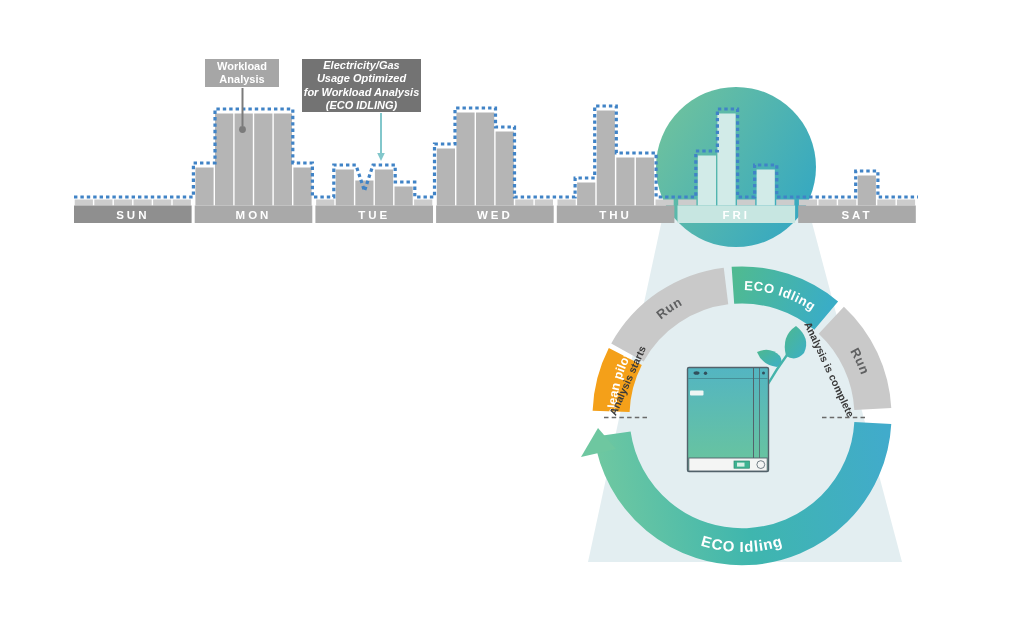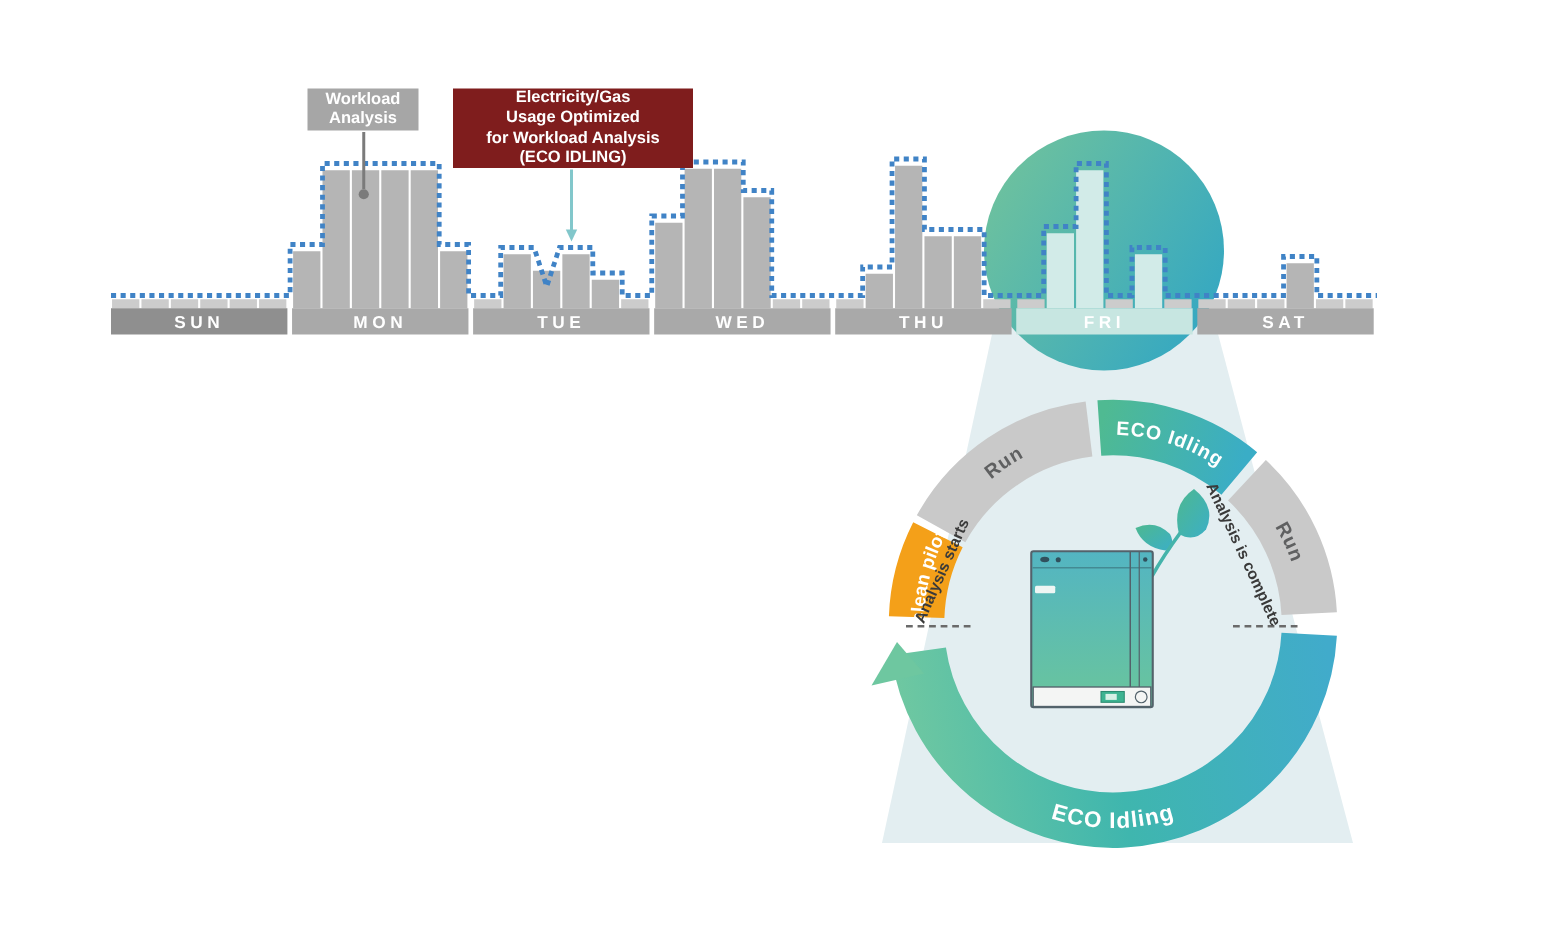--- a/index.html
+++ b/index.html
@@ -11,21 +11,21 @@
   .ring-label-dark{font-size:13px;font-weight:bold;fill:#5f6061;letter-spacing:.6px;}
   .ring-label-light{font-size:13px;font-weight:bold;fill:#ffffff;letter-spacing:.6px;}
   .clean-pilot-label{font-size:12.5px;font-weight:bold;fill:#ffffff;}
   .eco-bottom-label{font-size:15px;font-weight:bold;fill:#ffffff;letter-spacing:.8px;}
   .milestone{font-size:10.5px;font-weight:bold;fill:#3a3a3a;}
   .dash{stroke:#6a6a6a;stroke-width:1.6;stroke-dasharray:4.5 3.2;}
   .callout{position:absolute;color:#fff;font-weight:bold;text-align:center;
            white-space:pre-line;font-size:11px;line-height:1.2;
            display:flex;align-items:center;justify-content:center;}
   #callout-workload{left:205px;top:59px;width:74px;height:28px;background:#a6a6a6;}
-  #callout-eco{left:302px;top:59px;width:160px;height:53px;background:#7f1d1d;}
+  #callout-eco{left:302px;top:59px;width:119px;height:53px;background:#737373;font-style:italic;}
 </style>
 </head>
 <body>
 
 <div class="stage">
 
 <svg width="1027" height="625" viewBox="0 0 1027 625" xmlns="http://www.w3.org/2000/svg" xmlns:xlink="http://www.w3.org/1999/xlink">
   <defs>
     <linearGradient id="friCircleGrad" x1="0" y1="0.2" x2="1" y2="0.8">
       <stop offset="0" stop-color="#6fc29d"></stop>

